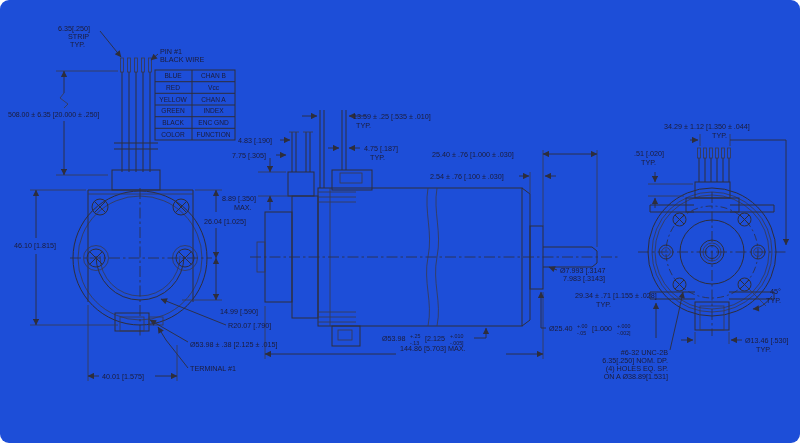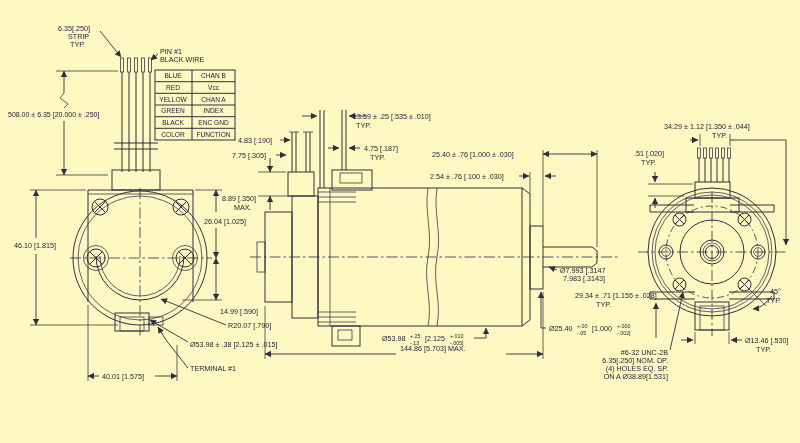--- a/index.html
+++ b/index.html
@@ -1,17 +1,17 @@
 <!DOCTYPE html>
 <html><head>
 <meta charset="utf-8">
 <style>
   html,body{margin:0;padding:0;background:#ffffff;}
-  #stage{position:relative;width:800px;height:443px;background:#fef9c3;overflow:hidden;
-         font-family:"Liberation Sans", sans-serif;}
+  #stage{position:relative;width:800px;height:443px;background:#1d4ed8;overflow:hidden;
+         font-family:"Liberation Sans", sans-serif;border-radius:9px;}
   svg{display:block;}
   svg text{font-family:"Liberation Sans", sans-serif;fill:#1c1c38;}
   .ln{stroke:#2e2e3c;stroke-width:1;fill:none;}
   .lnthin{stroke:#3a3a4a;stroke-width:0.8;fill:none;}
   .cl{stroke:#2e2e3c;stroke-width:0.8;fill:none;stroke-dasharray:11 3 2.5 3;}
   .bc{stroke:#2e2e3c;stroke-width:0.8;fill:none;stroke-dasharray:7 3 2 3;}
   .dim{stroke:#2e2e3c;stroke-width:0.9;fill:none;}
   .t{font-size:7.2px;}
   .ts{font-size:5.3px;}
   .tt{font-size:6.6px;}

